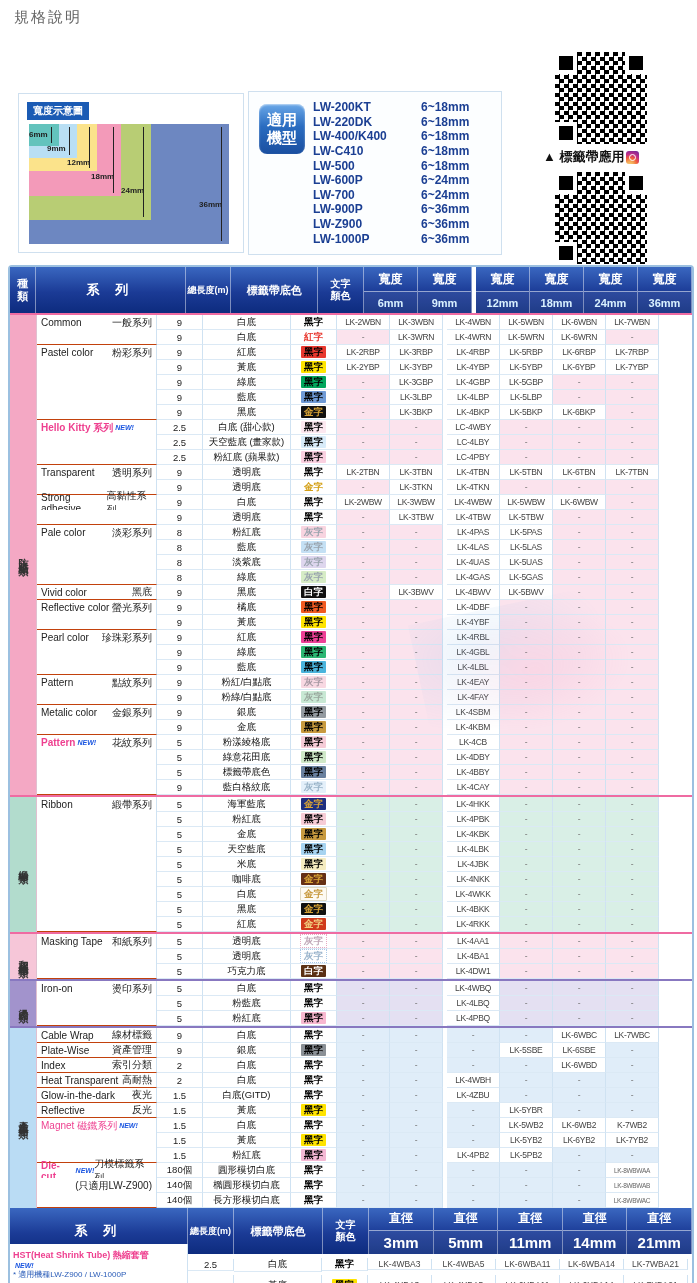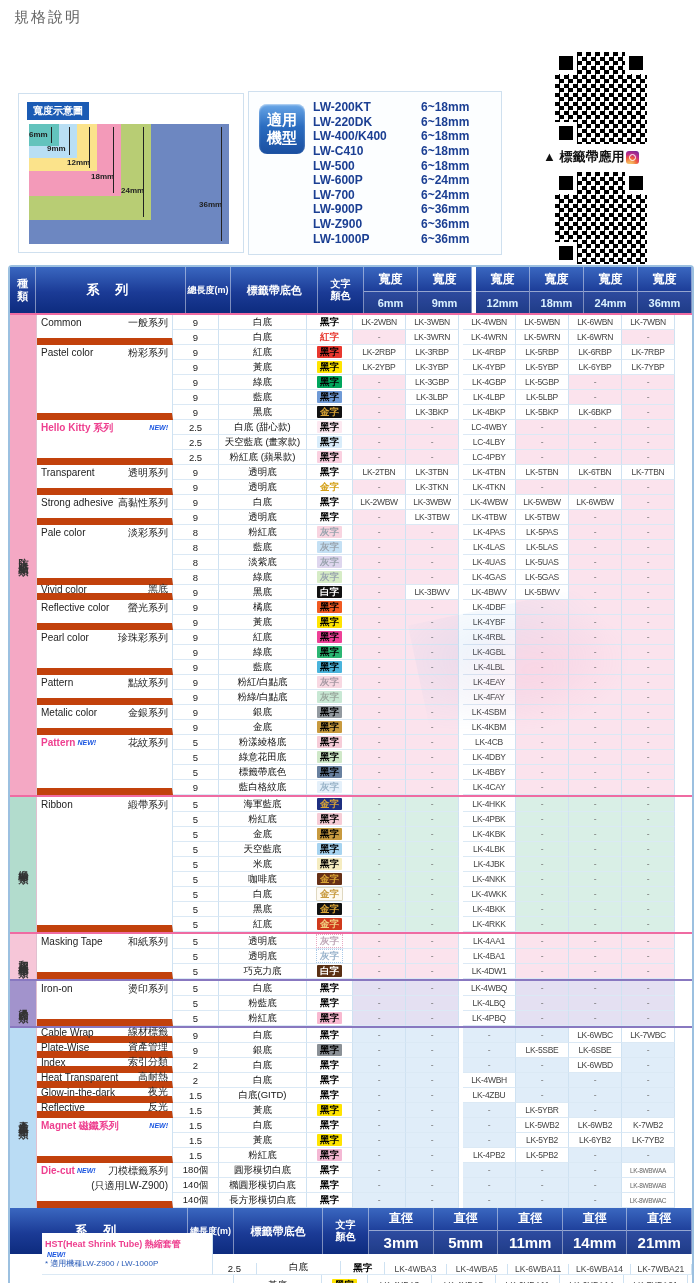--- a/index.html
+++ b/index.html
@@ -42,22 +42,22 @@
   .th-w{width:53px;flex-direction:column;padding:0;}
   .th-w .wlab{font-size:12px;height:25px;display:flex;align-items:center;}
   .th-w .wmm{font-size:11px;height:21px;display:flex;align-items:center;color:#d9f1ff;width:100%;justify-content:center;background:rgba(255,255,255,.08);border-top:1px solid rgba(255,255,255,.5);}
   .gapcell{width:4px;background:#fff;}
   .cat-block{display:flex;}
   .cat-side{width:26px;display:flex;align-items:center;justify-content:center;
     writing-mode:vertical-rl;text-orientation:upright;font-size:10px;font-weight:bold;color:#333;letter-spacing:2px;border-right:1px solid #e0c0d0;}
   .rows{flex:1;}
   .row{display:flex;height:15px;}
   .cell{display:flex;align-items:center;justify-content:center;border-right:1px solid #cfe2f2;border-bottom:1px solid #dbe9f5;box-sizing:border-box;background:#fff;}
-  .c-series{width:136px;justify-content:space-between;padding:0 4px;font-size:10px;color:#222;border-bottom:none;}
-  .c-series.endgrp{border-bottom:7px solid #c2410c;}
+  .c-series{width:120px;justify-content:flex-start;padding:0 4px;font-size:10px;color:#222;border-bottom:none;}
+  .c-series.endgrp{border-bottom:1px solid #c2410c;}
   .c-series .en{font-weight:normal;}
   .c-series .zh{margin-left:auto;}
   .new-tag{color:#1a55e0;font-size:7px;font-weight:bold;font-style:italic;margin-left:2px;}
   .c-len{width:46px;font-size:9.5px;color:#222;}
   .c-base{width:88px;font-size:9.5px;color:#111;}
   .c-chip{width:46px;}
   .chip{font-size:9.5px;line-height:12px;padding:0 3px;border-radius:1px;font-weight:bold;}
   .c-w{width:53px;font-size:8.5px;color:#444;letter-spacing:-0.3px;}
   .c-w.dash{color:#777;}
   .c-w.tiny{font-size:6.5px;color:#666;}
@@ -1090,21 +1090,21 @@
             <div class="cell c-w dash" style="background: rgb(224, 237, 249);">-</div>
             <div class="cell c-w dash" style="background: rgb(224, 237, 249);">-</div>
             <div class="gapcell"></div>
             <div class="cell c-w dash" style="background: rgb(224, 237, 249);">-</div>
             <div class="cell c-w">LK-5YBR</div>
             <div class="cell c-w dash" style="background: rgb(224, 237, 249);">-</div>
             <div class="cell c-w dash" style="background: rgb(224, 237, 249);">-</div>
           </div>
           <div class="row">
             <div class="cell c-series">
-              <div class="en" style="color: rgb(238, 63, 143); font-weight: bold;">Magnet 磁鐵系列</div>
+              <div class="en" style="color: rgb(238, 63, 143); font-weight: normal;">Magnet 磁鐵系列</div>
               <div class="new-tag">NEW!</div>
             </div>
             <div class="cell c-len">1.5</div>
             <div class="cell c-base">白底</div>
             <div class="cell c-chip">
               <div class="chip" style="color: rgb(0, 0, 0);">黑字</div>
             </div>
             <div class="cell c-w dash" style="background: rgb(224, 237, 249);">-</div>
             <div class="cell c-w dash" style="background: rgb(224, 237, 249);">-</div>
             <div class="gapcell"></div>
@@ -1218,21 +1218,21 @@
       <div class="th th-d">
         <div class="wlab">直徑</div>
         <div class="wmm">14mm</div>
       </div>
       <div class="th th-d">
         <div class="wlab">直徑</div>
         <div class="wmm">21mm</div>
       </div>
     </div>
   <div id="foot-body">
-      <div class="frow" style="align-items: flex-end; margin-left: 32px;">
+      <div class="frow" style="align-items: center;">
         <div class="fc-series" style="height: 42px; position: relative; z-index: 1; background: rgb(255, 255, 255);">
           <div class="fs1">HST(Heat Shrink Tube) 熱縮套管<div class="new-tag">NEW!</div></div>
           <div class="fs2">* 適用機種LW-Z900 / LW-1000P</div>
         </div>
         <div class="cell fc-len c-len">2.5</div>
         <div class="cell fc-base c-base">白底</div>
         <div class="cell fc-chip c-chip">
           <div class="chip" style="color: rgb(0, 0, 0);">黑字</div>
         </div>
         <div class="cell fc-d">LK-4WBA3</div>

